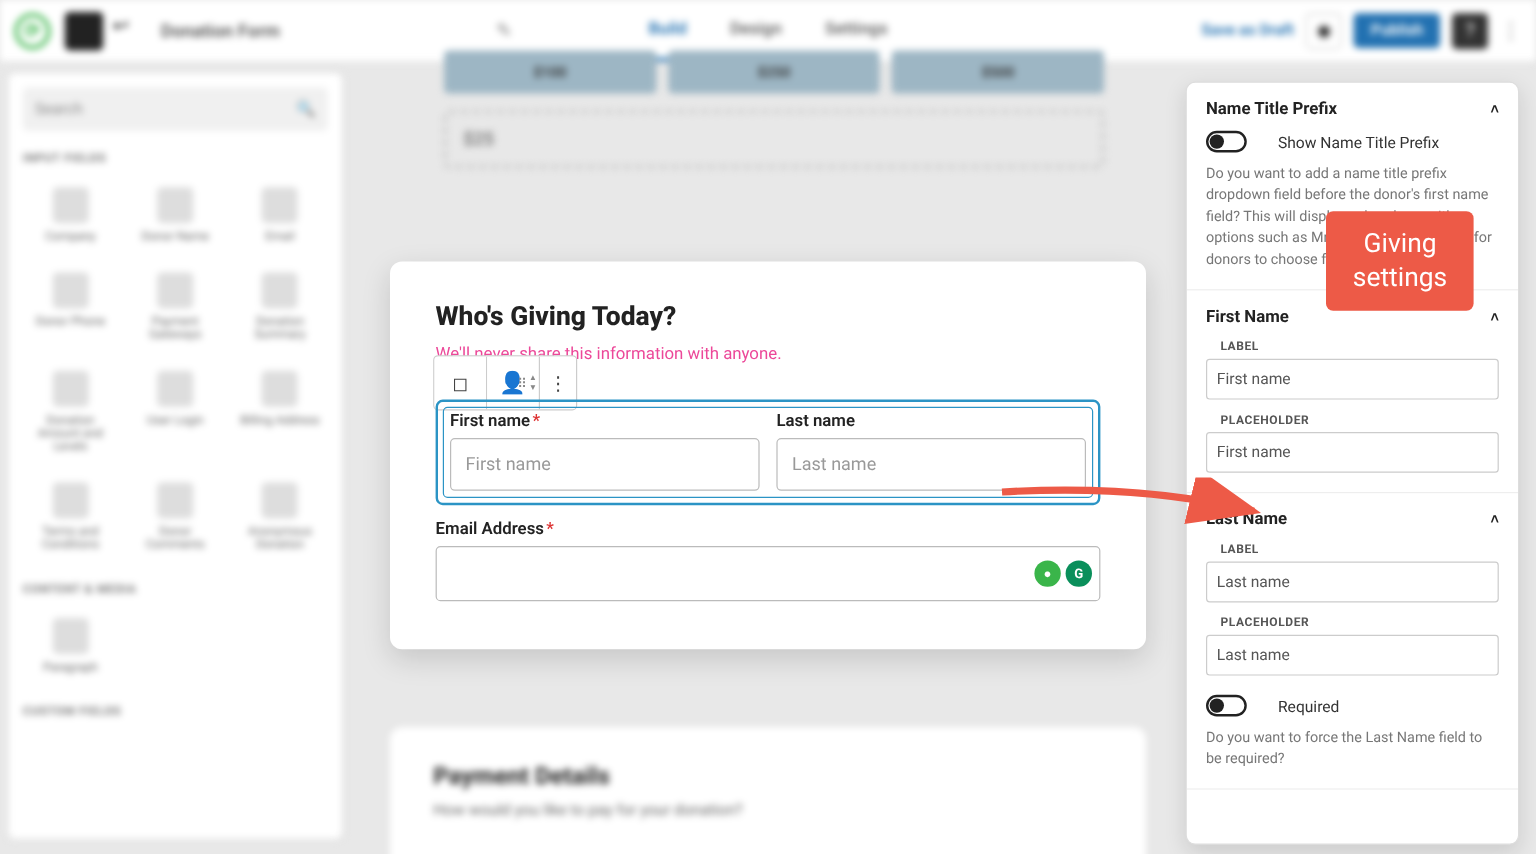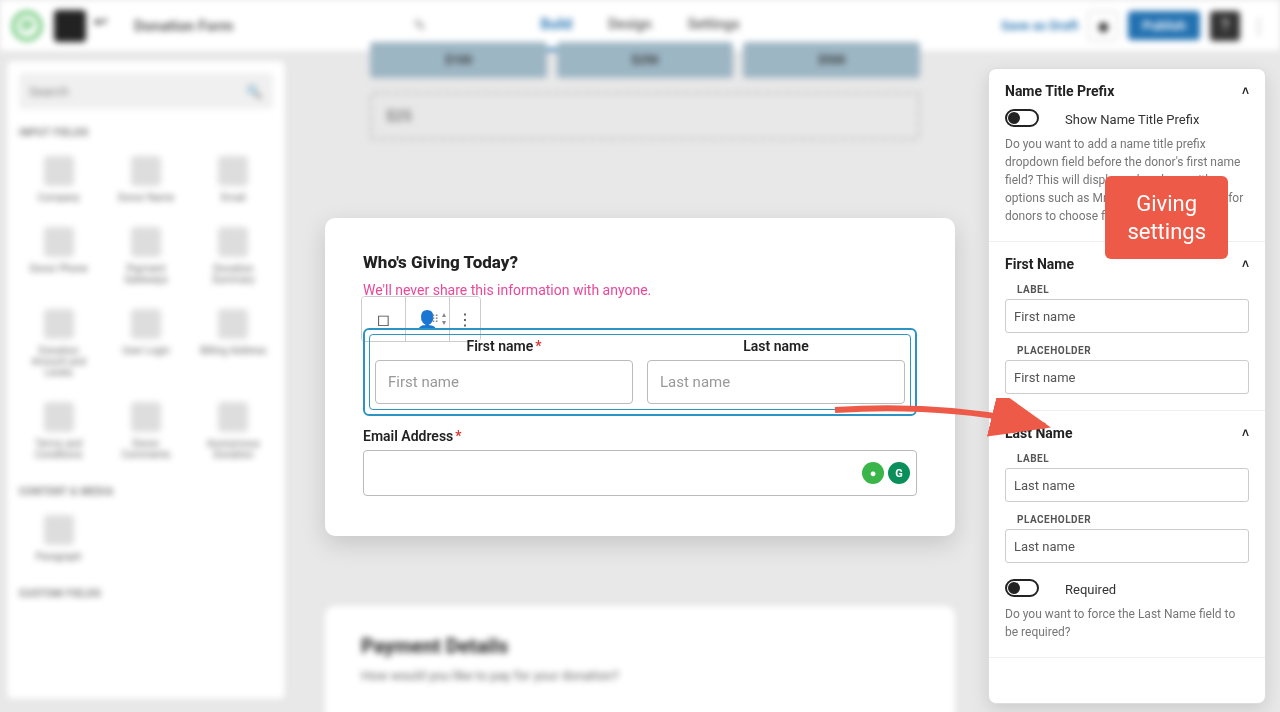--- a/index.html
+++ b/index.html
@@ -34,30 +34,30 @@
 .sb-item .ic { width: 30px; height: 30px; background: #ddd; border-radius: 4px; margin-bottom: 6px; }
 
 
 .canvas { position: absolute; top: 52px; left: 300px; right: 0; bottom: 0; padding: 0 20px; }
 .amount-row { display: flex; gap: 10px; margin-top: -10px; width: 550px; margin-left: 50px; }
 .amount-btn { flex: 1; height: 36px; background: #9db6c4; border-radius: 4px; display: flex; align-items: center; justify-content: center; color: #333; font-size: 12px; font-weight: 600; }
 .amount-input { margin: 14px 0 0 50px; width: 550px; height: 48px; border: 2px dashed #bbb; border-radius: 4px; display: flex; align-items: center; padding: 0 14px; color: #777; font-size: 15px; font-weight: 600; }
 
 
 .form-card { position: absolute; top: 218px; left: 325px; width: 630px; background: #fff; border-radius: 10px; box-shadow: 0 8px 24px rgba(0,0,0,0.15); padding: 34px 38px 40px; z-index: 5; }
-.form-title { font-size: 17px; font-weight: 800; color: #222; margin-bottom: 10px; }
+.form-title { font-size: 22px; font-weight: 800; color: #222; margin-bottom: 10px; }
 .form-sub { font-size: 14px; color: #ec4899; margin-bottom: 20px; }
 
 .block-toolbar { position: absolute; top: 78px; left: 36px; display: flex; background: #fff; border: 1px solid #ccc; border-radius: 4px; overflow: hidden; }
 .bt-btn { width: 44px; height: 44px; display: flex; align-items: center; justify-content: center; border-right: 1px solid #ccc; background: #fff; font-size: 16px; color: #444; position: relative; }
 .bt-btn:last-child { border-right: none; }
 .bt-btn.narrow { width: 30px; }
 .bt-btn .arrows { position: absolute; right: 3px; display: flex; flex-direction: column; font-size: 8px; line-height: 8px; color: #888; }
 
-.name-row { display: flex; gap: 14px; border: 2px solid #2b94c5; border-radius: 6px; padding: 8px 10px 10px; margin-top: 30px; position: relative; text-align: center; }
+.name-row { display: flex; gap: 14px; border: 2px solid #2b94c5; border-radius: 6px; padding: 8px 10px 10px; margin-top: 30px; position: relative; }
 .name-row::before { content: ""; position: absolute; inset: 4px; border: 1px solid #2b94c5; border-radius: 4px; pointer-events: none; }
 .fld { flex: 1; }
 .fld-label { font-size: 14px; font-weight: 600; color: #222; margin-bottom: 6px; }
 .fld-label .req { color: #d33; margin-left: 2px; }
 .fld-input { width: 100%; height: 44px; border: 1px solid #bbb; border-radius: 4px; padding: 0 12px; font-size: 15px; color: #999; display: flex; align-items: center; }
 
 .email-block { margin-top: 12px; }
 .email-input { width: 100%; height: 46px; border: 1px solid #bbb; border-radius: 4px; position: relative; }
 .badge { position: absolute; right: 6px; top: 50%; transform: translateY(-50%); display: flex; gap: 4px; }
 .badge span { width: 22px; height: 22px; border-radius: 50%; display: flex; align-items: center; justify-content: center; font-size: 11px; font-weight: bold; color: #fff; }

